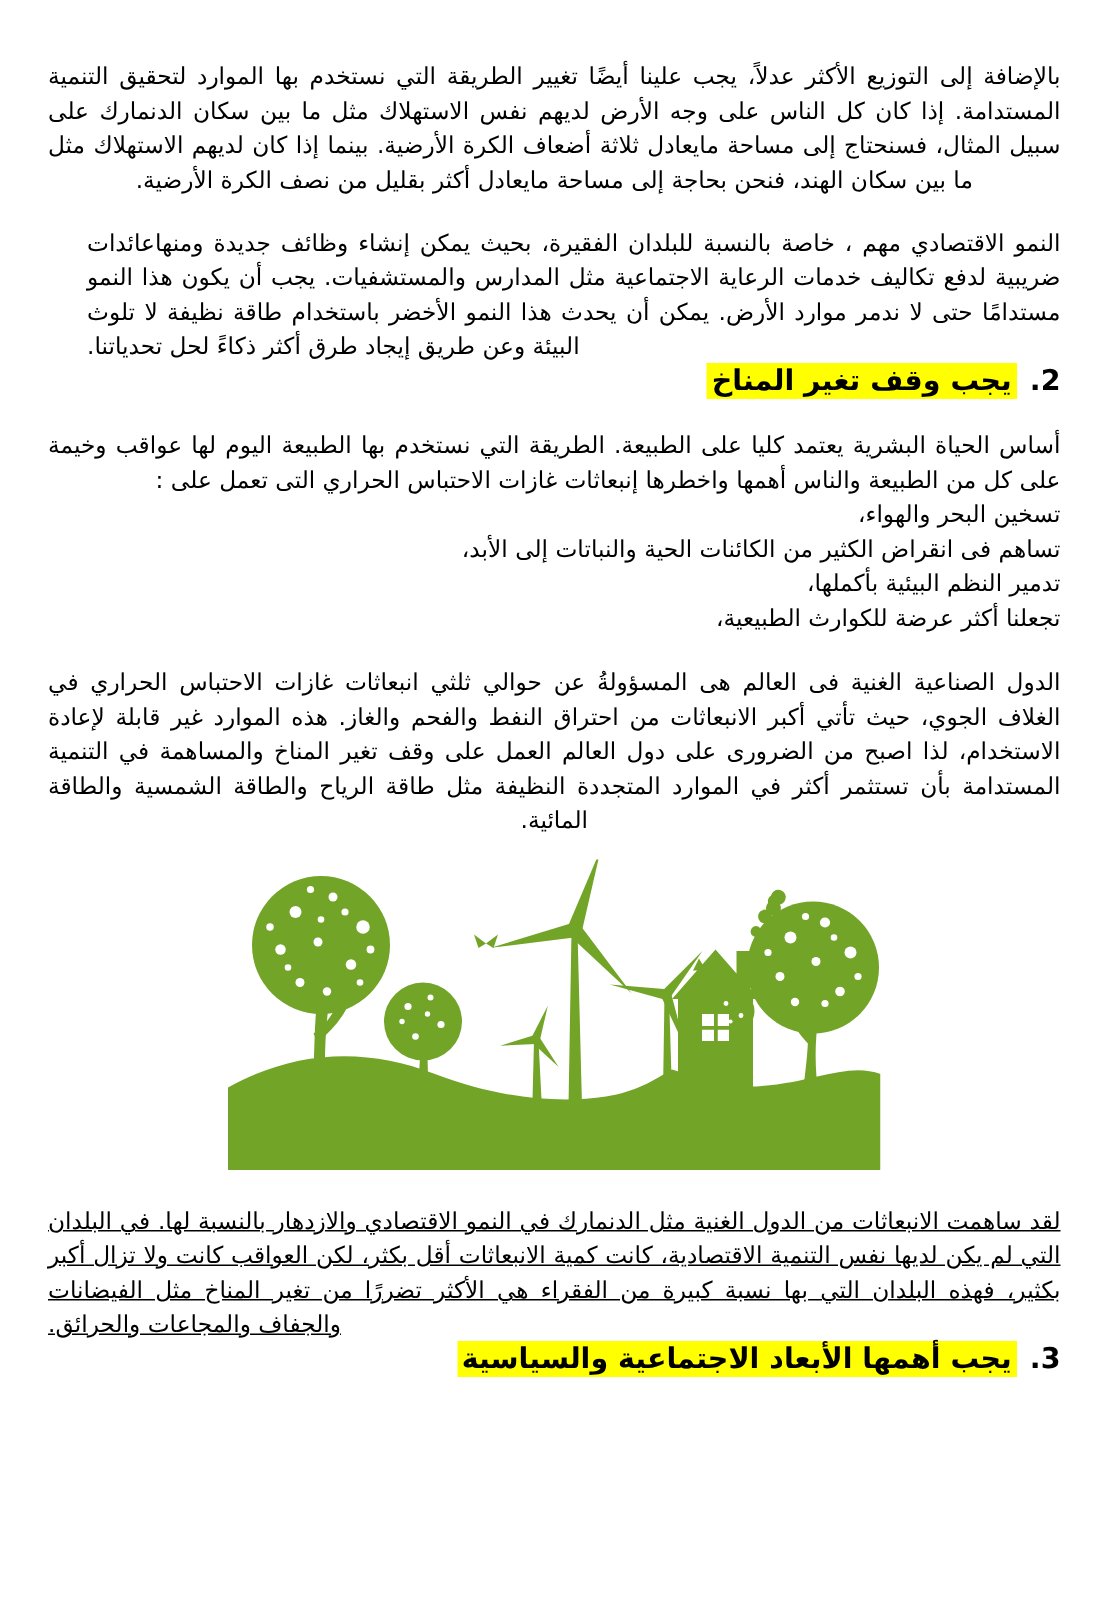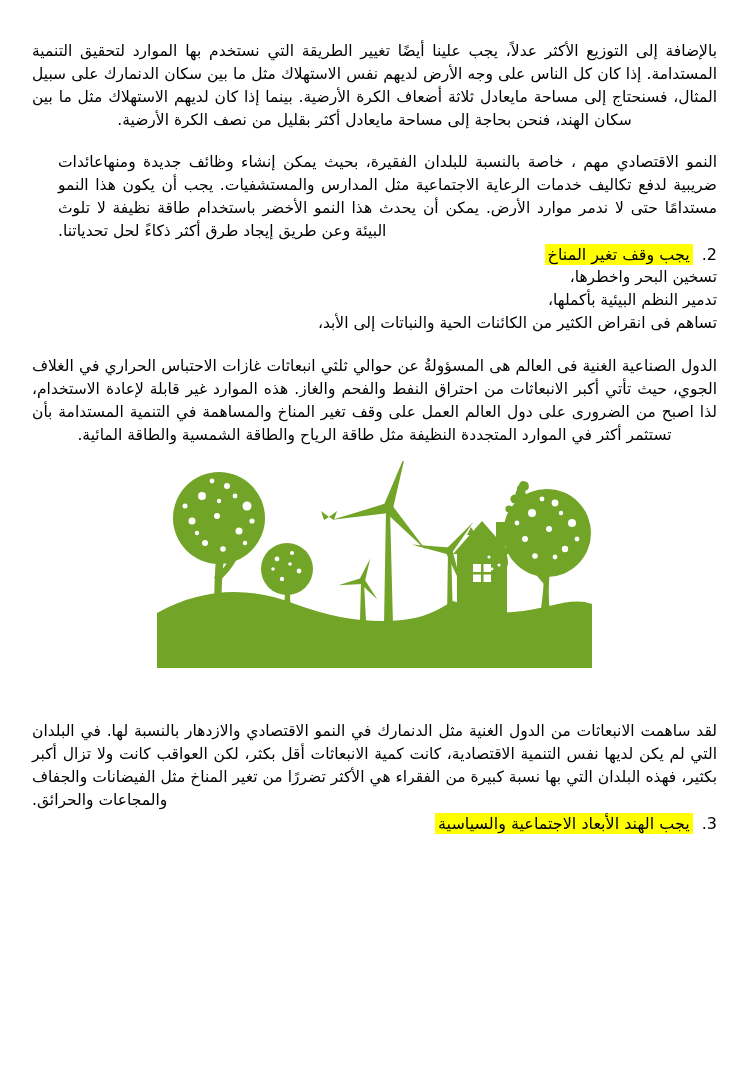--- a/index.html
+++ b/index.html
@@ -2,54 +2,56 @@
 <html lang="ar" dir="rtl"><head>
 <meta charset="utf-8">
 <style>
   html,body{margin:0;padding:0;}
   body{
     width:737px;height:1065px;overflow:hidden;background:#ffffff;
     direction:rtl;color:#000;
     font-family:"DejaVu Sans",sans-serif;
     font-size:15.5px;line-height:23px;
   }
-  .page{padding:40px 20px 0 32px;}
+  .page{padding:40px 30px 0 32px;}
   p{margin:0;text-align:justify;text-justify:inter-word;}
   .last-center{text-align-last:center;}
   .last-left{text-align-last:left;}
   .last-justify{text-align-last:justify;}
   .mt-19{margin-top:19px;margin-left:26px;}
   .mt-22{margin-top:22px;}
   .mt-20{margin-top:20px;}
   .mt-16{margin-top:16px;}
-  .mt-43{margin-top:52px;}
+  .mt-43{margin-top:23px;text-decoration:underline;}
   .mt-8{margin-top:20px;}
-  .heading{margin:0;font-size:16px;font-weight:400;line-height:23px;}
+  .heading{margin:0;font-size:19px;font-weight:700;line-height:23px;}
   .num{margin-left:9px;}
   .hl{padding:1px 3px;}
   .impact-item{text-align:right;}
   .illustration{margin:14px 0 0;display:flex;justify-content:center;}
 </style>
 </head>
 <body>
 
 <main class="page">
 
   <p class="last-center">بالإضافة إلى التوزيع الأكثر عدلاً، يجب علينا أيضًا تغيير الطريقة التي نستخدم بها الموارد لتحقيق التنمية المستدامة. إذا كان كل الناس على وجه الأرض لديهم نفس الاستهلاك مثل ما بين سكان الدنمارك على سبيل المثال، فسنحتاج إلى مساحة مايعادل ثلاثة أضعاف الكرة الأرضية. بينما إذا كان لديهم الاستهلاك مثل ما بين سكان الهند، فنحن بحاجة إلى مساحة مايعادل أكثر بقليل من نصف الكرة الأرضية.</p>
 
   <p class="mt-19 last-left">النمو الاقتصادي مهم ، خاصة بالنسبة للبلدان الفقيرة، بحيث يمكن إنشاء وظائف جديدة ومنهاعائدات ضريبية لدفع تكاليف خدمات الرعاية الاجتماعية مثل المدارس والمستشفيات. يجب أن يكون هذا النمو مستدامًا حتى لا ندمر موارد الأرض. يمكن أن يحدث هذا النمو الأخضر باستخدام طاقة نظيفة لا تلوث البيئة وعن طريق إيجاد طرق أكثر ذكاءً لحل تحدياتنا.</p>
 
   <h2 class="heading mt-22">
     <span class="num">2.</span><span class="hl" style="background-color: rgb(255, 255, 0);">يجب وقف تغير المناخ</span>
   </h2>
 
+  <p class="mt-20">أساس الحياة البشرية يعتمد كليا على الطبيعة. الطريقة التي نستخدم بها الطبيعة اليوم لها عواقب وخيمة على كل من الطبيعة والناس أهمها واخطرها إنبعاثات غازات الاحتباس الحراري التى تعمل على :</p>
   <div>
-    <div class="impact-item">تسخين البحر واخطرها،</div>
+    <div class="impact-item">تسخين البحر والهواء،</div>
+    <div class="impact-item">تساهم فى انقراض الكثير من الكائنات الحية والنباتات إلى الأبد،</div>
     <div class="impact-item">تدمير النظم البيئية بأكملها،</div>
-    <div class="impact-item">تساهم فى انقراض الكثير من الكائنات الحية والنباتات إلى الأبد،</div>
+    <div class="impact-item">تجعلنا أكثر عرضة للكوارث الطبيعية،</div>
   </div>
 
   <p class="mt-8 last-center">الدول الصناعية الغنية فى العالم هى المسؤولةُ عن حوالي ثلثي انبعاثات غازات الاحتباس الحراري في الغلاف الجوي، حيث تأتي أكبر الانبعاثات من احتراق النفط والفحم والغاز. هذه الموارد غير قابلة لإعادة الاستخدام، لذا اصبح من الضرورى على دول العالم العمل على وقف تغير المناخ والمساهمة في التنمية المستدامة بأن تستثمر أكثر في الموارد المتجددة النظيفة مثل طاقة الرياح والطاقة الشمسية والطاقة المائية.</p>
 
   <figure class="illustration">
     <svg width="435" height="207" viewBox="0 0 435 207">
       <g fill="#72a428">
 
         <path d="M0,152 C45,127 92,125 138,143 C180,159 220,163 252,158 C272,155 284,147 296,140 C318,147 338,153 356,151 C392,148 414,135 435,143 L435,207 L0,207 Z"></path>
 
@@ -144,16 +146,16 @@
       <g fill="#72a428">
         <rect x="324" y="103" width="2.5" height="18"></rect>
         <rect x="316" y="111" width="18" height="2.5"></rect>
       </g>
     </svg>
   </figure>
 
   <p class="mt-43 last-left">لقد ساهمت الانبعاثات من الدول الغنية مثل الدنمارك في النمو الاقتصادي والازدهار بالنسبة لها. في البلدان التي لم يكن لديها نفس التنمية الاقتصادية، كانت كمية الانبعاثات أقل بكثر، لكن العواقب كانت ولا تزال أكبر بكثير، فهذه البلدان التي بها نسبة كبيرة من الفقراء هي الأكثر تضررًا من تغير المناخ مثل الفيضانات والجفاف والمجاعات والحرائق.</p>
 
   <h2 class="heading mt-16">
-    <span class="num">3.</span><span class="hl" style="background-color: rgb(255, 255, 0);">يجب الهند الأبعاد الاجتماعية والسياسية</span>
+    <span class="num">3.</span><span class="hl" style="background-color: rgb(255, 255, 0);">يجب أهمها الأبعاد الاجتماعية والسياسية</span>
   </h2>
 
 </main>
 
 </body></html>

